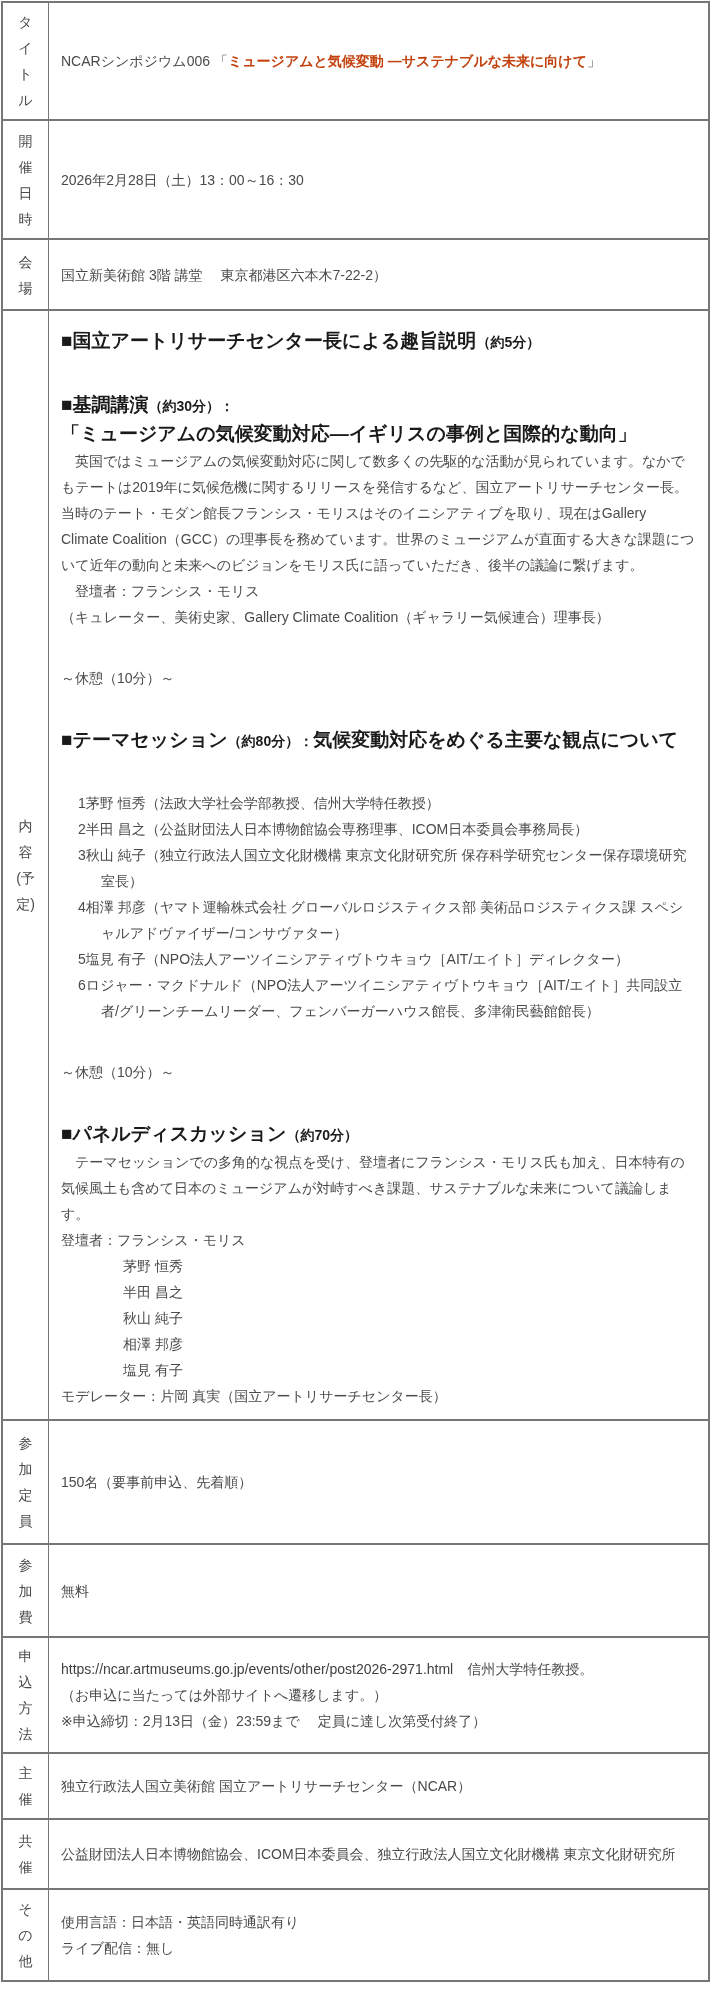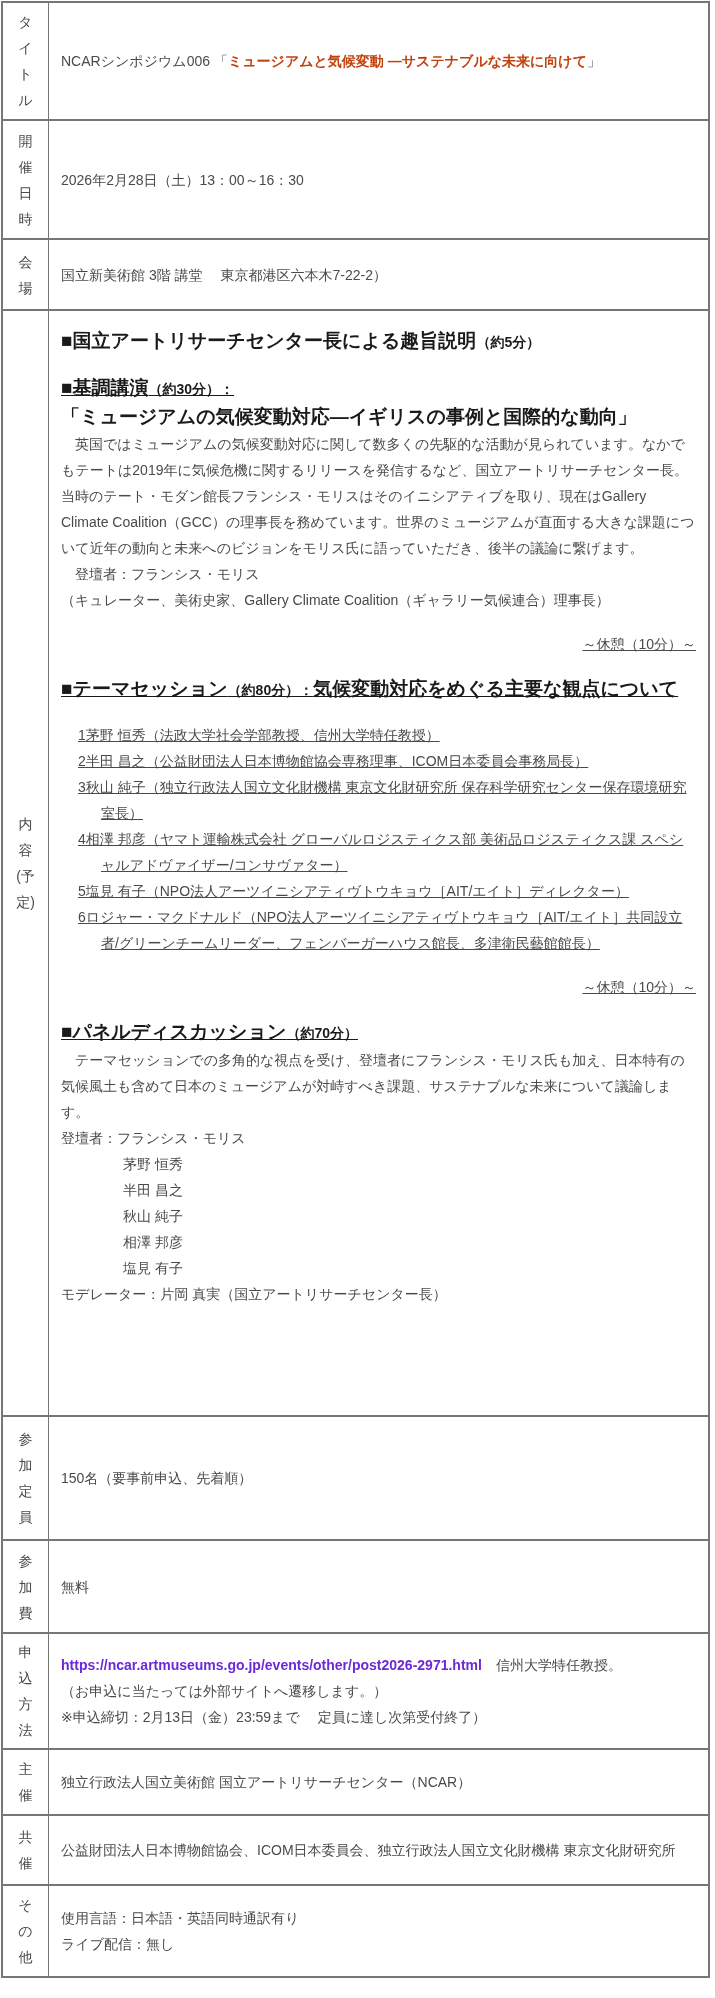--- a/index.html
+++ b/index.html
@@ -12,25 +12,25 @@
     font-size:14px;line-height:26px;color:#4a4a4a;box-sizing:border-box;}
   .label-char{text-align:center;}
   .content-cell{flex:1;padding:10px 12px;display:flex;flex-direction:column;
     justify-content:center;font-size:14px;line-height:26px;box-sizing:border-box;min-width:0;}
   .content-cell.top{justify-content:flex-start;padding-top:16px;}
   .line{}
   .seg-b{font-weight:bold;color:#c2410c;}
   .heading{font-size:19px;line-height:28px;font-weight:bold;color:#1a1a1a;}
   .seg-h{}
   .seg-hs{font-size:14px;text-align:right;}
-  .center-line{text-align:right;}
+  .center-line{text-align:left;}
   .list-item{padding-left:40px;text-indent:-23px;}
   .name-line{padding-left:62px;}
-  a.seg-link{color:#6d28d9;text-decoration:none;cursor:pointer;font-weight:bold;}
-  .gap{margin-top:18px;text-decoration:underline;}
+  a.seg-link{color:#404040;text-decoration:none;cursor:pointer;}
+  .gap{margin-top:35px;}
 </style>
 </head>
 <body>
 
 <div class="doc" id="doc">
     <div class="row" style="min-height: 118px;">
       <div class="label-cell">
         <div class="label-char">タ</div>
         <div class="label-char">イ</div>
         <div class="label-char">ト</div>

